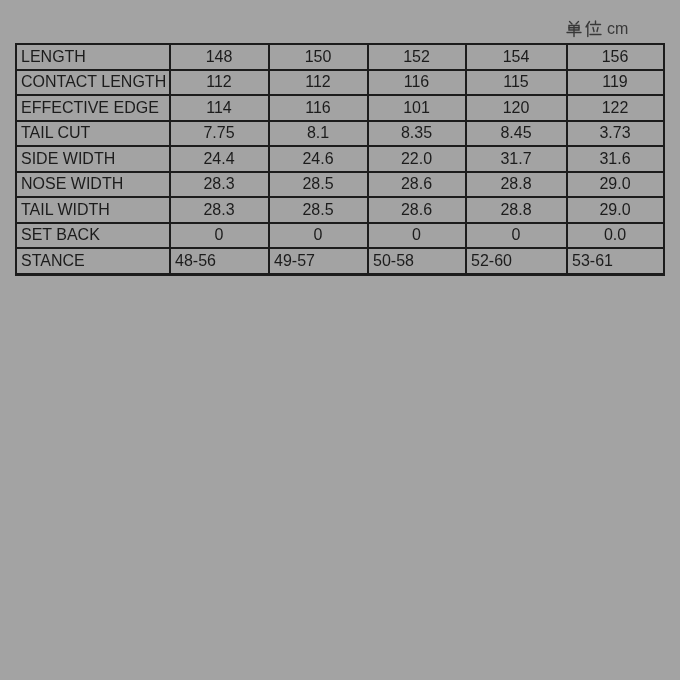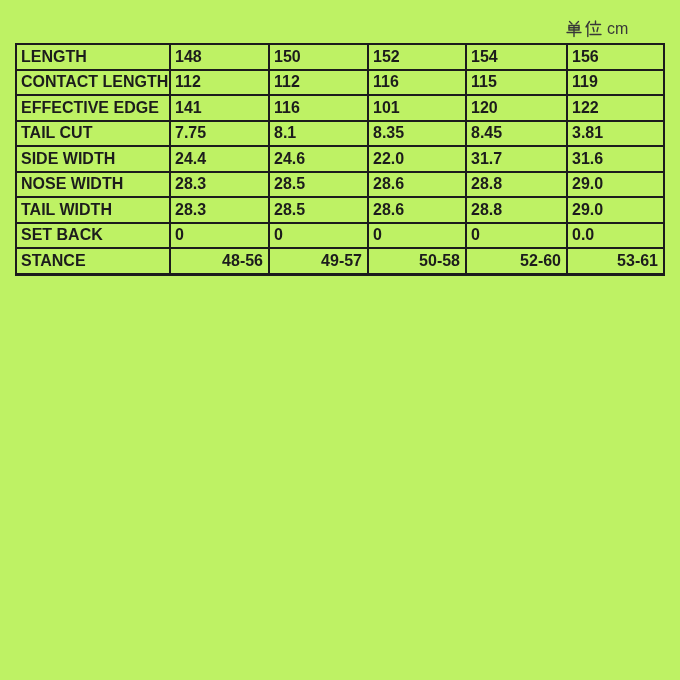--- a/index.html
+++ b/index.html
@@ -4,21 +4,21 @@
 <style>
   html, body {
     margin: 0;
     padding: 0;
     background: #ffffff;
   }
   .page {
     position: relative;
     width: 680px;
     height: 680px;
-    background: #bef264;
+    background: #a3a3a3;
     overflow: hidden;
     font-family: "Liberation Sans", sans-serif;
   }
   .unit-note {
     position: absolute;
     top: 20px;
     left: 566px;
     display: flex;
     align-items: center;
     gap: 5px;
@@ -35,32 +35,32 @@
     top: 43px;
     width: 648px;
     height: 233px;
     border-collapse: collapse;
     table-layout: fixed;
     border: 2px solid #1c1c1c;
     border-bottom-width: 3px;
   }
   table.spec td {
     border: 2px solid #1c1c1c;
-    font-weight: bold;
+    font-weight: normal;
     font-size: 16px;
     color: #1c1c1c;
     padding: 0 5px 0 4px;
     white-space: nowrap;
     overflow: hidden;
     vertical-align: middle;
     line-height: 1;
   }
   table.spec td.lbl { text-align: left; }
-  table.spec td.num { text-align: left; }
-  table.spec td.txt { text-align: right; }
+  table.spec td.num { text-align: center; }
+  table.spec td.txt { text-align: left; }
 </style>
 </head>
 <body>
 
 <div class="page">
 
   <div class="unit-note">
     <svg width="36" height="18" viewBox="0 0 36 18" fill="none" stroke="#383838" stroke-width="1.4" stroke-linecap="round" aria-label="単位">
 
       <path d="M3.5 1.5 L6 4"></path>
@@ -102,33 +102,33 @@
         <tr>
           <td class="lbl">CONTACT LENGTH</td>
           <td class="num">112</td>
           <td class="num">112</td>
           <td class="num">116</td>
           <td class="num">115</td>
           <td class="num">119</td>
         </tr>
         <tr>
           <td class="lbl">EFFECTIVE EDGE</td>
-          <td class="num">141</td>
+          <td class="num">114</td>
           <td class="num">116</td>
           <td class="num">101</td>
           <td class="num">120</td>
           <td class="num">122</td>
         </tr>
         <tr>
           <td class="lbl">TAIL CUT</td>
           <td class="num">7.75</td>
           <td class="num">8.1</td>
           <td class="num">8.35</td>
           <td class="num">8.45</td>
-          <td class="num">3.81</td>
+          <td class="num">3.73</td>
         </tr>
         <tr>
           <td class="lbl">SIDE WIDTH</td>
           <td class="num">24.4</td>
           <td class="num">24.6</td>
           <td class="num">22.0</td>
           <td class="num">31.7</td>
           <td class="num">31.6</td>
         </tr>
         <tr>

